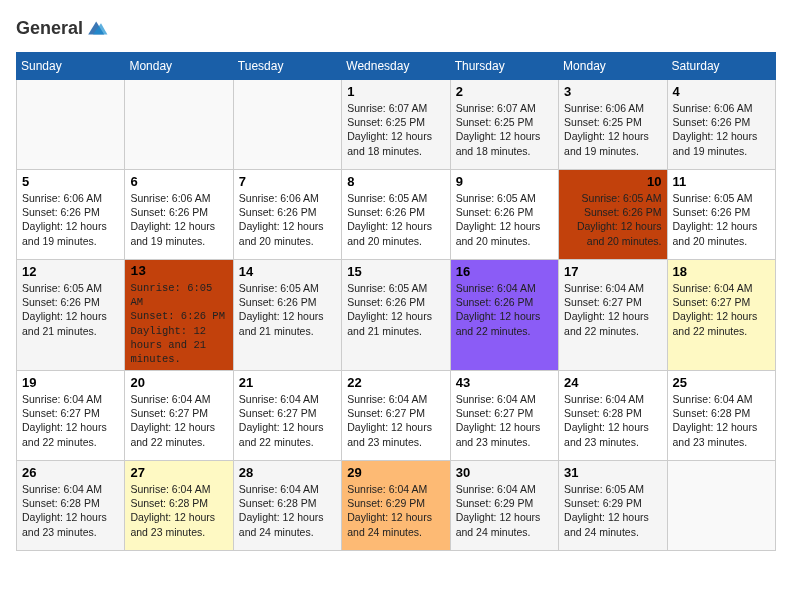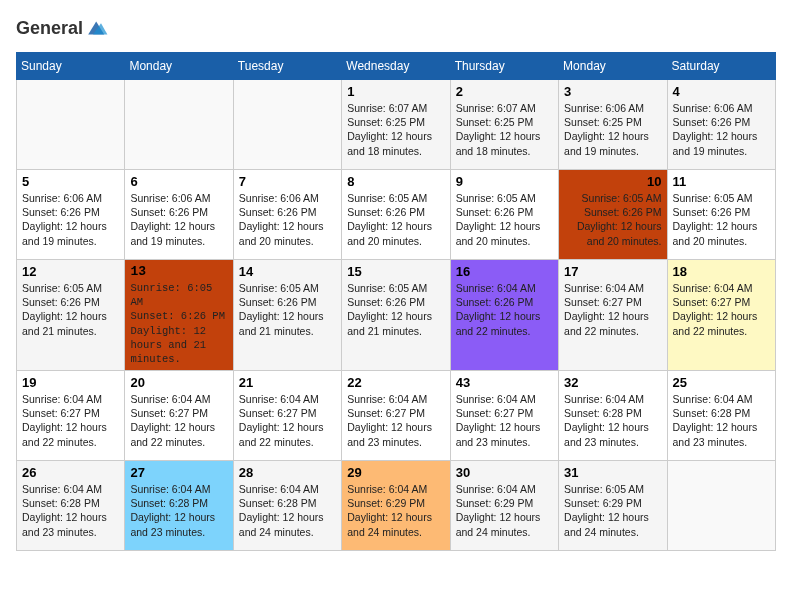--- a/index.html
+++ b/index.html
@@ -259,40 +259,40 @@
 Sunset: 6:27 PM
 Daylight: 12 hours and 23 minutes.</div>
         </td>
         <td style="background: rgb(255, 255, 255);">
           <span class="day-num">43</span>
           <div class="cell-text" style="white-space: pre-line;">Sunrise: 6:04 AM
 Sunset: 6:27 PM
 Daylight: 12 hours and 23 minutes.</div>
         </td>
         <td style="background: rgb(255, 255, 255);">
-          <span class="day-num">32</span>
+          <span class="day-num">24</span>
           <div class="cell-text" style="white-space: pre-line;">Sunrise: 6:04 AM
 Sunset: 6:28 PM
 Daylight: 12 hours and 23 minutes.</div>
         </td>
         <td style="background: rgb(255, 255, 255);">
           <span class="day-num">25</span>
           <div class="cell-text" style="white-space: pre-line;">Sunrise: 6:04 AM
 Sunset: 6:28 PM
 Daylight: 12 hours and 23 minutes.</div>
         </td>
       </tr>
       <tr>
         <td style="background: rgb(245, 245, 245);">
           <span class="day-num">26</span>
           <div class="cell-text" style="white-space: pre-line;">Sunrise: 6:04 AM
 Sunset: 6:28 PM
 Daylight: 12 hours and 23 minutes.</div>
         </td>
-        <td style="background: #7dd3fc;">
+        <td style="background: #fef9c3;">
           <span class="day-num">27</span>
           <div class="cell-text" style="white-space: pre-line;">Sunrise: 6:04 AM
 Sunset: 6:28 PM
 Daylight: 12 hours and 23 minutes.</div>
         </td>
         <td style="background: rgb(245, 245, 245);">
           <span class="day-num">28</span>
           <div class="cell-text" style="white-space: pre-line;">Sunrise: 6:04 AM
 Sunset: 6:28 PM
 Daylight: 12 hours and 24 minutes.</div>

